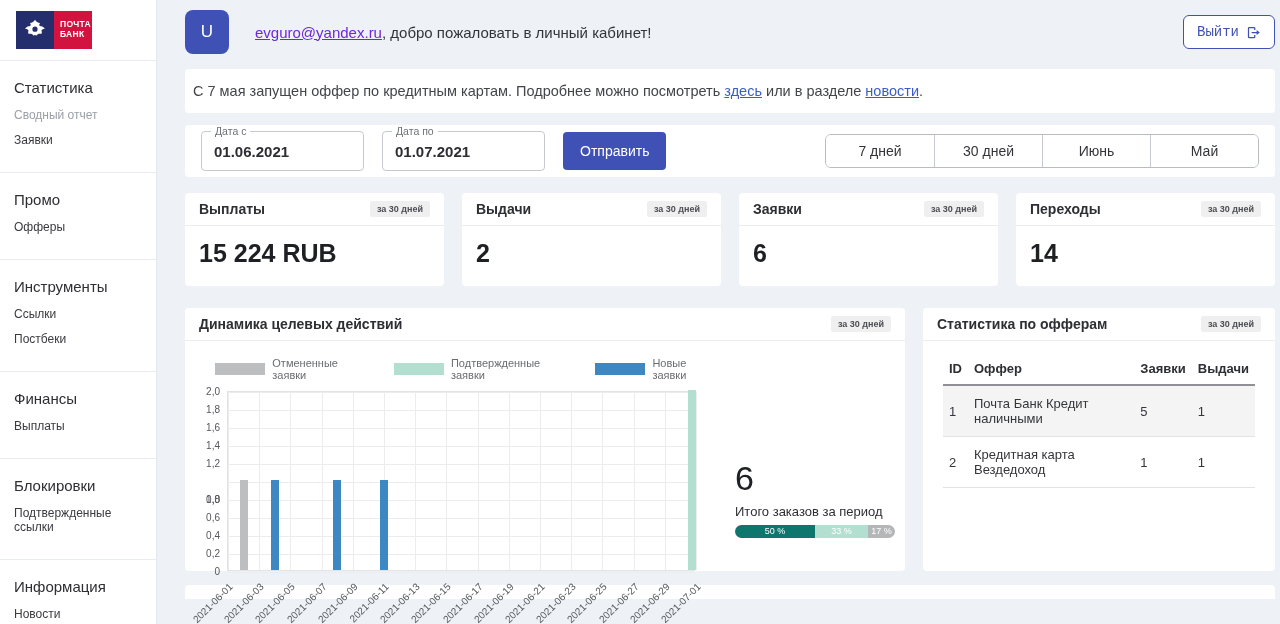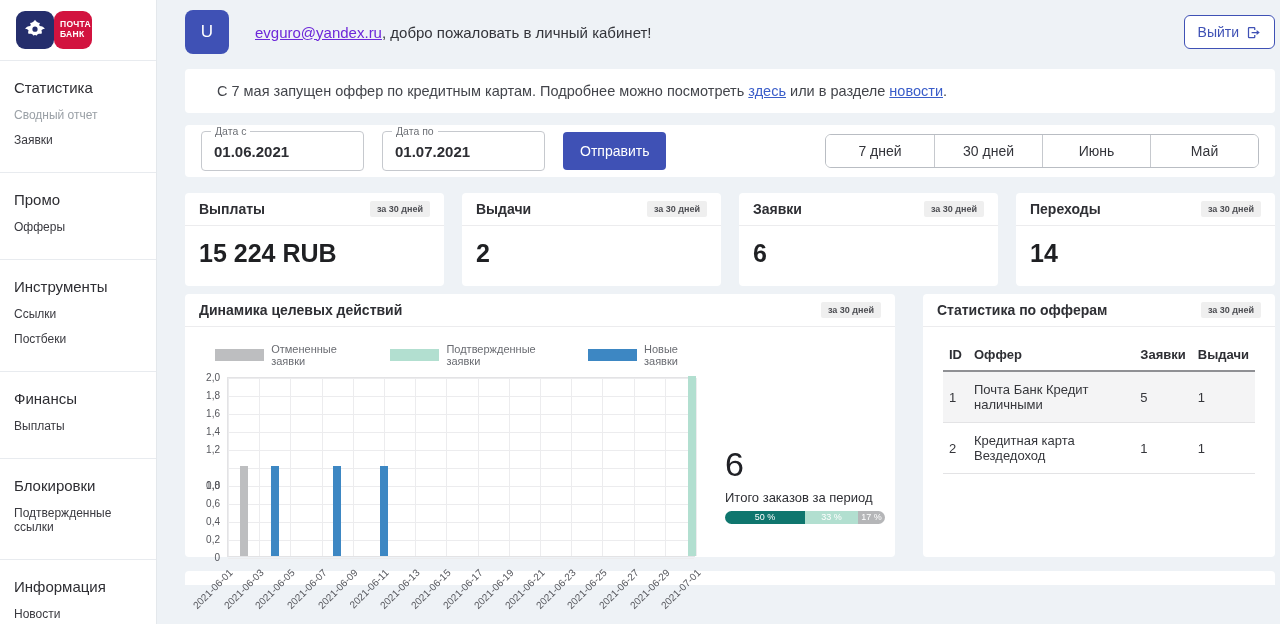--- a/index.html
+++ b/index.html
@@ -12,66 +12,66 @@
     position:relative;
   }
   a { text-decoration:underline; cursor:pointer; }
 
   
   .sidebar {
     position:absolute; left:0; top:0; bottom:0; width:157px;
     background:#fff; border-right:1px solid #e4e8ec;
   }
   .logo { display:flex; gap:0; padding:11px 0 11px 16px; cursor:pointer; }
-  .logo-sq { width:38px; height:38px; display:flex; align-items:center; justify-content:center;border-radius:9px; }
+  .logo-sq { width:38px; height:38px; display:flex; align-items:center; justify-content:center; }
   .logo-blue { background:#252e6c; }
   .logo-red  { background:#d2133f; color:#fff; font-weight:bold; font-size:8.5px; line-height:1.15; letter-spacing:.3px; padding-left:5px; }
   .side-divider { border-top:1px solid #e8ebef; }
   .side-section { padding:6px 14px 14px 14px; }
   .side-heading { font-size:15px; color:#2e2e33; margin:12px 0 12px 0; font-weight:400; }
   .side-item { font-size:12px; color:#3a3a40; margin:11px 0; cursor:pointer; }
   .side-item.muted { color:#9aa0a6; }
 
   
   .main { position:absolute; left:157px; right:0; top:0; bottom:0; padding:0 5px 0 28px; }
 
   .topbar { display:flex; align-items:center; margin-top:9px; height:46px; }
   .avatar {
     width:44px; height:44px; border-radius:8px; background:#3f51b5; color:#fff;
     display:flex; align-items:center; justify-content:center; font-size:17px; cursor:pointer;
   }
   .welcome { margin-left:26px; font-size:15px; color:#33343a; }
   .welcome a { color:#6d28d9; }
   .logout-btn {
     margin-left:auto; background:#fff; border:1px solid #3f51b5; color:#3f51b5;
-    border-radius:6px; padding:8px 13px; font-size:14px; font-family:Liberation Sans, sans-serif;
+    border-radius:6px; padding:8px 13px; font-size:14px; font-family:Liberation Mono, monospace;
     display:flex; align-items:center; gap:7px; cursor:pointer; font-weight:500;
   }
 
   .card { background:#fff; border-radius:4px; }
 
-  .banner { margin-top:14px; padding:14px 32px; font-size:14.5px; color:#43454b; }
+  .banner { margin-top:14px; padding:14px 8px; font-size:14.5px; color:#43454b; }
   .banner a { color:#3a5dc9; }
 
   .filterbar { margin-top:12px; padding:6px 16px; display:flex; align-items:center; height:52px; }
   .date-field { position:relative; width:163px; height:40px; border:1px solid #c6c9ce; border-radius:4px; margin-right:18px; background:#fff; }
   .date-field .flabel { position:absolute; top:-7px; left:9px; background:#fff; padding:0 4px; font-size:10.5px; color:#6d7076; }
   .date-field input { border:none; outline:none; width:100%; height:100%; padding:0 12px; font-size:15px; font-weight:bold; color:#2d2e33; font-family:inherit; background:transparent; }
   .submit-btn { background:#3f51b5; color:#fff; border:none; border-radius:4px; padding:11px 17px; font-size:14px; font-family:inherit; cursor:pointer; }
   .period-group { margin-left:auto; display:flex; border:1px solid #b9bdc3; border-radius:6px; overflow:hidden; background:#fff; }
   .period-btn { width:108px; height:32px; background:#fff; border:none; border-left:1px solid #c6c9ce; font-size:14px; color:#33343a; font-family:inherit; cursor:pointer; }
   .period-btn:first-child { border-left:none; }
 
   .stats-row { margin-top:16px; display:grid; grid-template-columns:repeat(4,1fr); gap:18px; }
   .cardhead { display:flex; align-items:center; justify-content:space-between; padding:8px 14px; border-bottom:1px solid #ececee; }
   .cardhead .ctitle { font-size:14px; font-weight:bold; color:#2e2f34; }
   .badge { background:#efefef; color:#4c4d52; font-size:9px; font-weight:bold; padding:3px 7px; border-radius:2px; white-space:nowrap; }
   .stat-value { padding:13px 14px 18px 14px; font-size:25px; font-weight:bold; color:#1f2023; }
 
-  .charts-row { margin-top:8px; display:flex; gap:28px; align-items:stretch; }
+  .charts-row { margin-top:22px; display:flex; gap:18px; align-items:stretch; }
   .chart-card { flex:1 1 auto; min-width:0; }
   .offers-card { width:352px; flex:0 0 aupx; flex-shrink:0; }
 
   .chart-body { display:flex; }
   .chart-left { width:540px; position:relative; padding:10px 0 0 0; }
   .legend { display:flex; justify-content:center; gap:22px; margin:6px 0 10px 30px; }
   .legend-item { display:flex; align-items:center; gap:7px; font-size:11px; color:#6a6c72; }
   .legend-swatch { width:52px; height:12px; }
 
   .plot-wrap { position:relative; margin-left:42px; width:468px; height:180px; }

